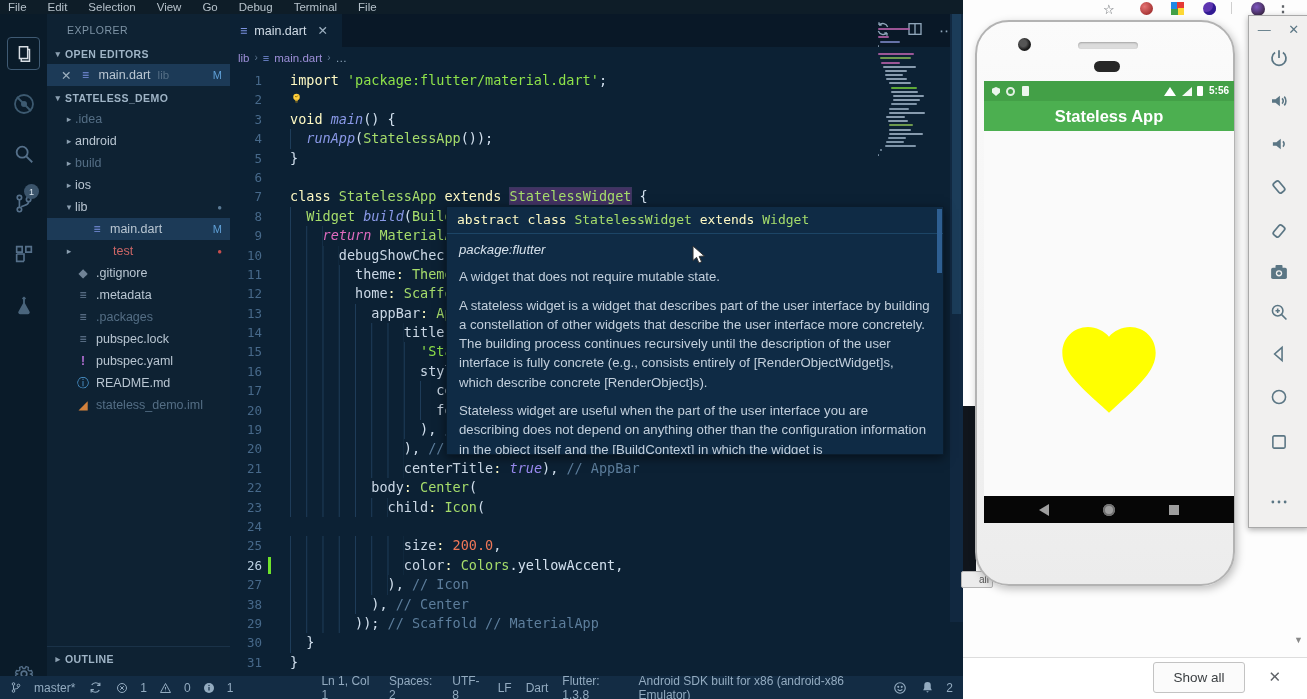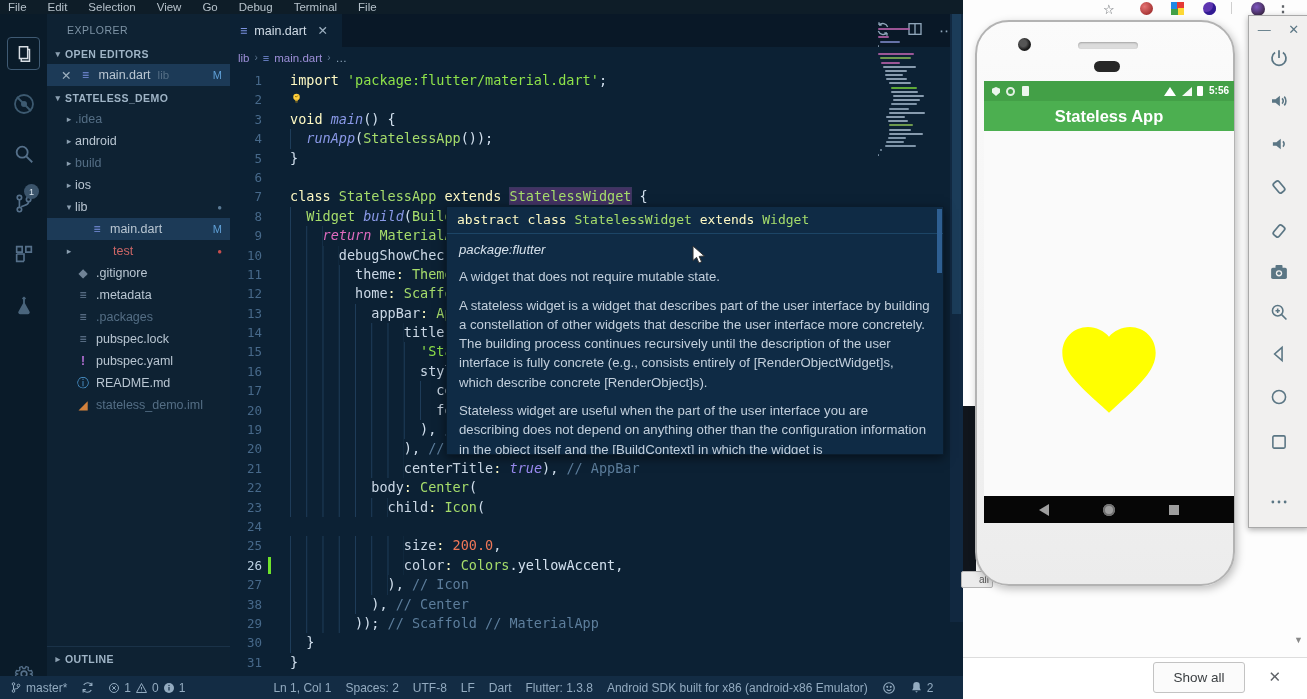--- a/index.html
+++ b/index.html
@@ -72,21 +72,21 @@
   .tk-b{color:#9b8bf2;font-style:italic}
   #caret { position:absolute; left:38px; width:2.5px; height:17px; background:#6fe32c; top:1px; }
   #minimap { position:absolute; left:648px; top:14px; width:72px; }
   .mm-bar { height:2px; margin-bottom:2.2px; border-radius:1px; opacity:.85; }
   #vscroll { position:absolute; right:0; top:0; width:13px; height:608px; background:#112840; }
   #vscroll .thumb { position:absolute; left:2px; top:0; width:9px; height:300px; background:#1b3c59; }
 
   
   #statusbar { position:absolute; left:0; top:676px; width:963px; height:23px; background:#132c44;
                display:flex; align-items:center; font-size:12px; color:#93abc0; padding:0 10px; gap:14px; }
-  #statusbar .grp { display:flex; align-items:center; gap:4px; }
+  #statusbar .grp { display:flex; align-items:center; gap:12px; }
   #statusbar svg { display:block; }
 
   
   #tooltip { position:absolute; left:446px; top:206px; width:498px; height:249px; background:#0f2b45;
              border:1px solid #0a1c2c; box-shadow:0 3px 10px rgba(0,0,0,.5); z-index:60; overflow:hidden; }
   #tt-sig { font-family:"DejaVu Sans Mono", monospace; font-size:13px; padding:5px 10px 6px;
             border-bottom:1px solid #1c4566; white-space:pre; }
   #tt-body { padding:6px 12px; font-size:13.2px; color:#c2cfdc; line-height:19.3px; }
   #tt-body .pkg { font-style:italic; color:#d5e0ea; margin-bottom:8px; }
   #tt-body p { margin-bottom:9px; }

